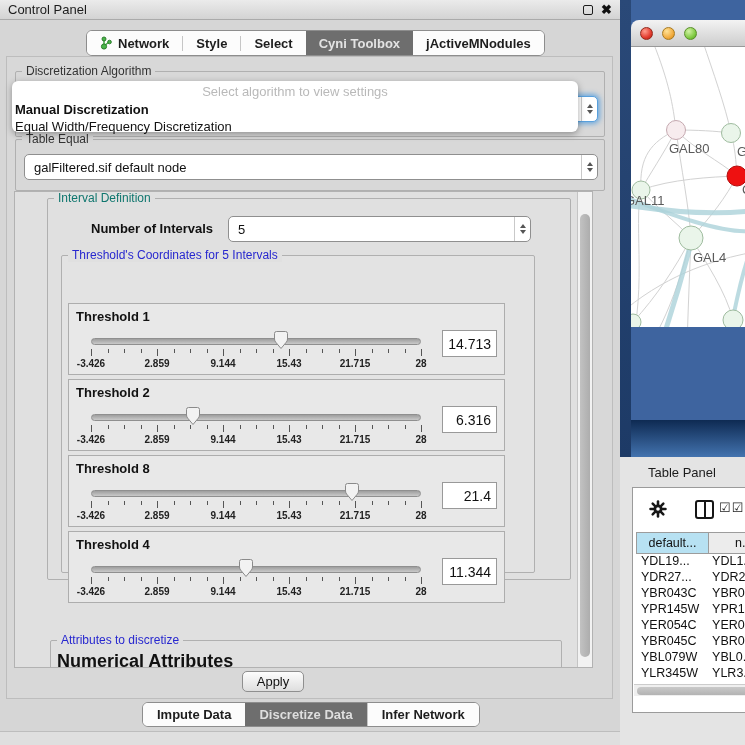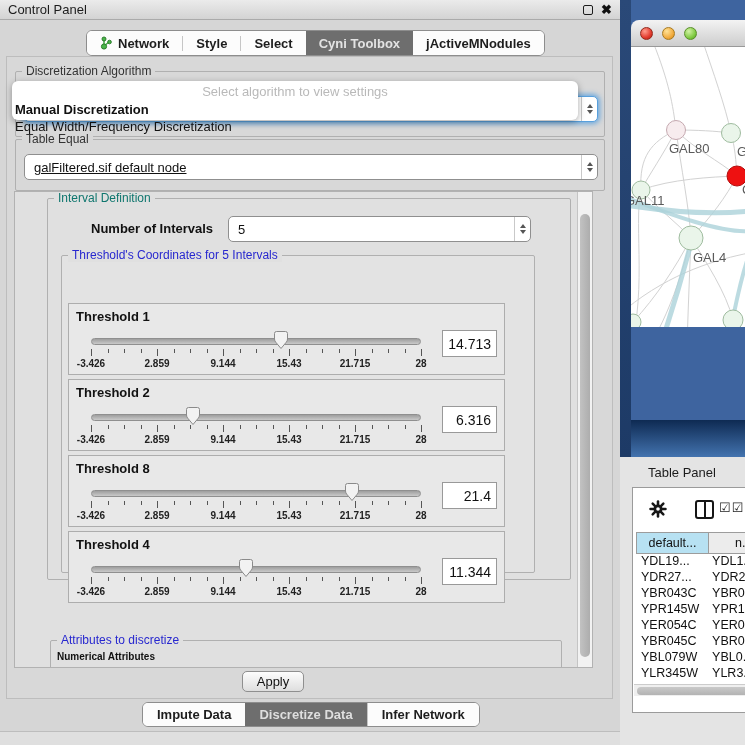--- a/index.html
+++ b/index.html
@@ -37,21 +37,21 @@
   .combo { position:absolute; height:26px; background:#fff; border:1px solid #8f8f8f;
     border-radius:5px; display:flex; align-items:center; font-size:13px; color:#111;
     padding-left:9px; }
   .combo .stepper { margin-left:auto; width:16px; height:100%; border-left:1px solid #c9c9c9;
     display:flex; flex-direction:column; align-items:center; justify-content:center; gap:2px; }
   .arr-up { width:0; height:0; border-left:3.5px solid transparent; border-right:3.5px solid transparent; border-bottom:4.5px solid #555; }
   .arr-dn { width:0; height:0; border-left:3.5px solid transparent; border-right:3.5px solid transparent; border-top:4.5px solid #555; }
   .combo.focused { border-color:#58a0dd; box-shadow:0 0 5px 2px rgba(84,158,223,.8); }
 
   
-  .algo-popup { position:absolute; left:12px; top:81px; width:566px; height:39px;
+  .algo-popup { position:absolute; left:12px; top:81px; width:566px; height:51px;
     background:#fff; border-radius:6px; box-shadow:0 2px 7px rgba(0,0,0,.35);
     z-index:50; padding-top:2px; }
   .popup-placeholder { text-align:center; font-size:13px; color:#b9b9b9; height:18px; line-height:18px; }
   .popup-opt { font-size:13px; color:#111; height:17px; line-height:17px; padding-left:3px; white-space:nowrap; }
   .popup-opt.bold { font-weight:bold; }
 
   
   .scroll-area { position:absolute; left:13px; top:190px; width:579px; height:477px;
     border:1px solid #b2b2b2; background:#e0e0e0; overflow:hidden; }
   .vscroll { position:absolute; right:0; top:0; width:15px; height:100%;
@@ -172,21 +172,21 @@
       <div class="combo focused" style="left:8px; top:24px; width:574px;">
         <span class="stepper">
             <span class="arr-up"></span>
             <span class="arr-dn"></span>
           </span>
       </div>
     </div>
 
     <div class="group" style="left:8px; top:82px; width:590px; height:52px;">
       <span class="group-label">Table Equal</span>
-      <div class="combo" style="left:8px; top:14px; width:574px;text-decoration:underline;">
+      <div class="combo" style="left:8px; top:14px; width:574px;">
         <span>galFiltered.sif default node</span>
         <span class="stepper">
             <span class="arr-up"></span>
             <span class="arr-dn"></span>
           </span>
       </div>
     </div>
 
     <div class="scroll-area" style="left:7px; top:134px;">
 
@@ -360,21 +360,21 @@
                   <span class="tklabel" style="left: 100%;">28</span>
                 </div>
                 <div class="t-value">11.344</div>
               </div>
             </div>
         </div>
       </div>
 
       <div class="group" style="left:35px; top:448px; width:512px; height:110px; background:#e0e0e0;">
         <span class="group-label blue">Attributes to discretize</span>
-        <div style="position:absolute; left:6px; top:10px; font-size:10px; font-weight:bold; color:#111;">Numerical Attributes</div>
+        <div style="position:absolute; left:6px; top:10px; font-size:18px; font-weight:bold; color:#111;">Numerical Attributes</div>
 
       </div>
 
       <div class="vscroll">
         <div class="thumb" style="top:22px; height:443px;"></div>
       </div>
     </div>
 
   </div>
 

